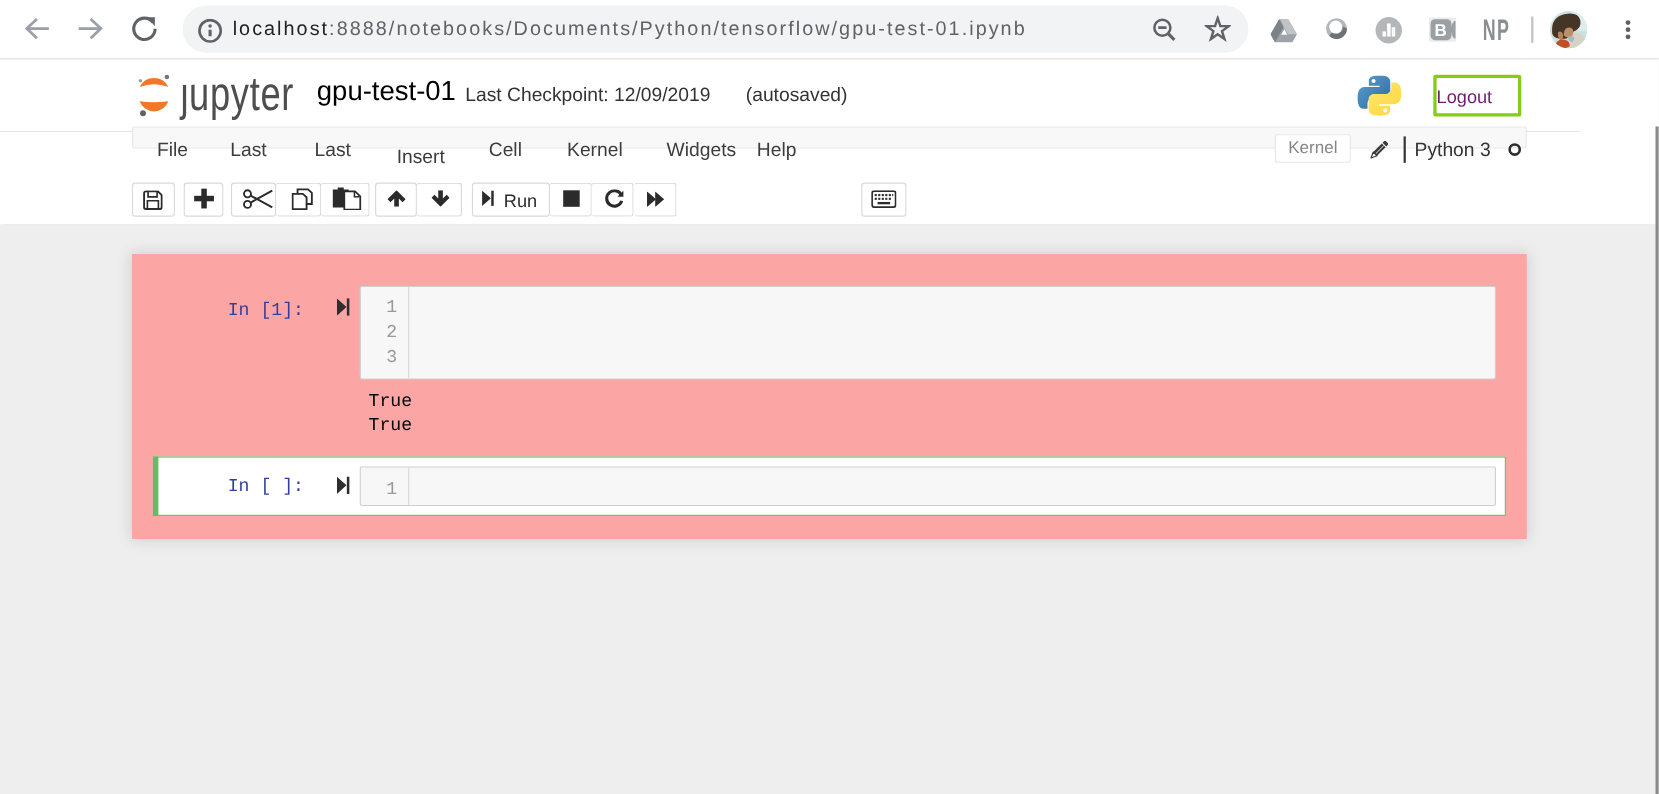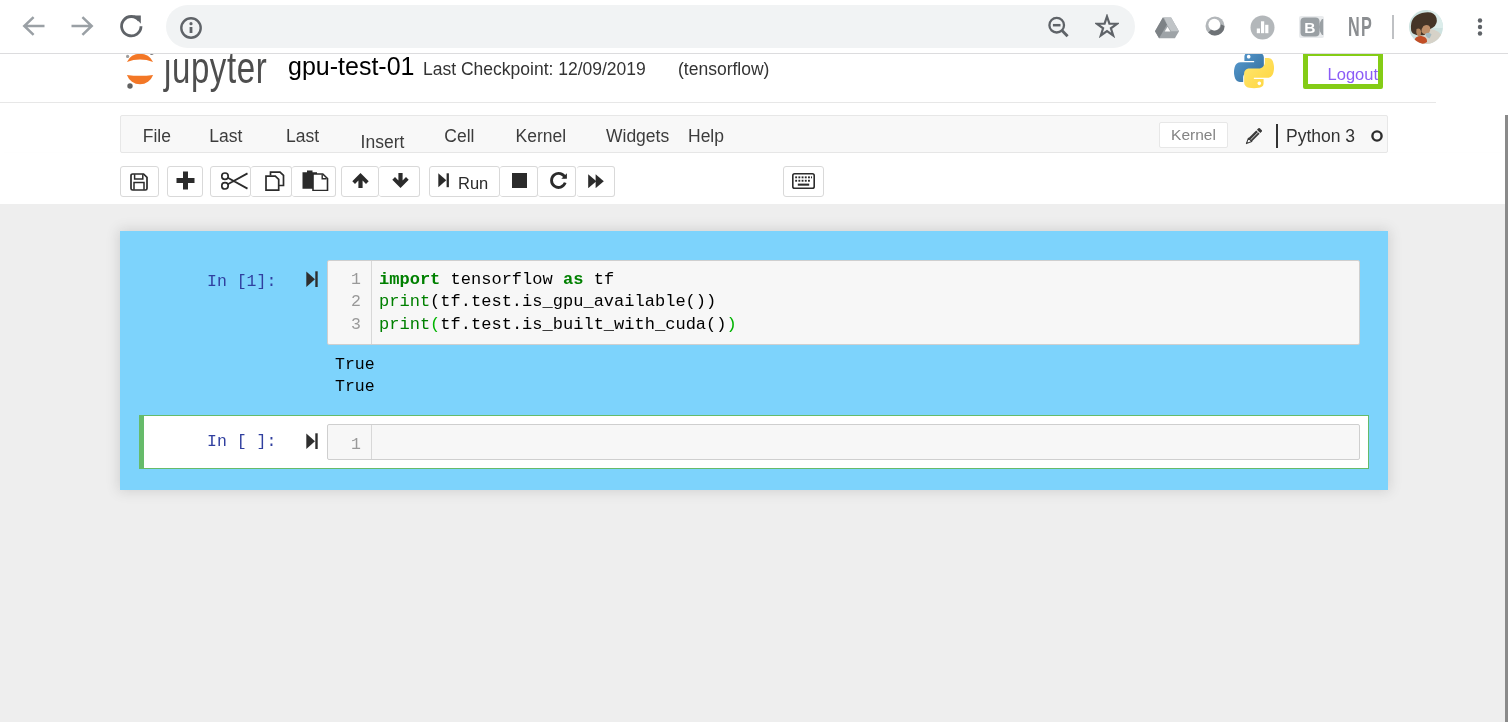--- a/index.html
+++ b/index.html
@@ -30,20 +30,21 @@
     </svg>
 
   <div class="abs" style="left:166px;top:5px;width:969px;height:43px;border-radius:22px;background:#f1f3f4"></div>
 
   <svg class="abs" style="left:180px;top:17px" width="22" height="22" viewBox="0 0 22 22" fill="none" stroke="#5f6368" stroke-width="2.4">
       <circle cx="11" cy="11" r="9.7"></circle>
       <path d="M11 10 v6" stroke-width="2.8"></path>
       <circle cx="11" cy="6.7" r="0.8" fill="#5f6368" stroke-width="1.6"></circle>
     </svg>
 
+  <div class="abs" id="urltext" style="left:211.5px;top:16px;font-size:18px;letter-spacing:1.85px;color:#202124;white-space:nowrap">localhost<span style="color:#5f6368">:8888/notebooks/Documents/Python/tensorflow/gpu-test-01.ipynb</span></div>
 
   <svg class="abs" style="left:1046px;top:14.5px" width="24" height="24" viewBox="0 0 24 24" fill="none" stroke="#5f6368" stroke-width="2.3">
       <circle cx="10.7" cy="10.2" r="7.3"></circle>
       <path d="M16 15.5 L21.6 21.2" stroke-width="2.9"></path>
       <path d="M6.9 10.2 h7.6" stroke-width="2.5"></path>
     </svg>
 
   <svg class="abs" style="left:1095px;top:14px" width="24" height="24" viewBox="0 0 24 24" fill="none" stroke="#5f6368" stroke-width="2.2">
       <path d="M12 2.5 L14.41 9.68 L21.99 9.76 L15.9 14.27 L18.17 21.49 L12 17.1 L5.83 21.49 L8.1 14.27 L2.01 9.76 L9.59 9.68 Z"></path>
     </svg>
@@ -97,56 +98,56 @@
       </g>
     </svg>
 
   <svg class="abs" style="left:1468px;top:15px" width="24" height="24" viewBox="0 0 24 24" fill="#5f6368">
       <circle cx="12" cy="5.5" r="2.2"></circle>
       <circle cx="12" cy="12" r="2.2"></circle>
       <circle cx="12" cy="18.5" r="2.2"></circle>
     </svg>
 </div>
 
-<div class="abs" style="left:0;top:43px;width:1436px;height:60px;background:#fff;border-bottom:1px solid #e7e7e7">
+<div class="abs" style="left:0;top:60px;width:1436px;height:60px;background:#fff;border-bottom:1px solid #e7e7e7">
 
   <svg class="abs" style="left:124px;top:5px" width="34" height="42" viewBox="0 0 34 42">
     <path d="M2.9 14 A 14.6 14.6 0 0 1 29.1 14 A 38 38 0 0 0 2.9 14 Z" fill="#f37726"></path>
     <path d="M2.9 27 A 100 100 0 0 0 29.1 27 A 13.9 13.9 0 0 1 2.9 27 Z" fill="#f37726"></path>
     <circle cx="27.7" cy="5" r="2.1" fill="#767677"></circle>
     <circle cx="3.6" cy="8.4" r="1.6" fill="#9e9e9e"></circle>
     <circle cx="6" cy="38" r="2.7" fill="#616262"></circle>
   </svg>
 
   <div class="abs" style="left:164px;top:12.1px;font-size:33px;line-height:1;color:#4e4e4e;letter-spacing:0.6px;transform:scaleY(1.32);transform-origin:0 27.9px">jupyter</div>
   <div class="abs" style="left:163px;top:3px;width:12px;height:14px;background:#fff"></div>
 
   <div class="abs" style="left:288px;top:11.3px;font-size:25px;line-height:1;color:#000000">gpu-test-01</div>
   <div class="abs" style="left:423px;top:18px;font-size:17.5px;line-height:1;color:#333">Last Checkpoint: 12/09/2019</div>
-  <div class="abs" style="left:678px;top:18px;font-size:17.5px;line-height:1;color:#333">(tensorflow)</div>
+  <div class="abs" style="left:678px;top:18px;font-size:17.5px;line-height:1;color:#333">(autosaved)</div>
 
   <svg class="abs" style="left:1234px;top:7px" width="40" height="40" viewBox="0 0 110 110">
     <defs>
       <linearGradient id="pyb" x1="0" y1="0" x2="1" y2="1">
           <stop offset="0" stop-color="#5a9fd4"></stop>
           <stop offset="1" stop-color="#306998"></stop>
         </linearGradient>
       <linearGradient id="pyy" x1="1" y1="1" x2="0" y2="0">
           <stop offset="0" stop-color="#ffd43b"></stop>
           <stop offset="1" stop-color="#ffe873"></stop>
         </linearGradient>
     </defs>
     <path fill="url(#pyb)" d="M54.9 4.9c-4.6 0-9 .4-12.9 1.1-11.3 2-13.4 6.2-13.4 13.9v10.2h26.8v3.4H18.5c-7.8 0-14.6 4.7-16.7 13.6-2.5 10.2-2.6 16.6 0 27.2 1.9 7.9 6.5 13.6 14.2 13.6h9.2v-12.2c0-8.9 7.7-16.7 16.7-16.7h26.8c7.4 0 13.4-6.1 13.4-13.5V19.9c0-7.2-6.1-12.6-13.4-13.9-4.6-.8-9.3-1.1-13.8-1.1zM40.4 13.2c2.8 0 5 2.3 5 5.1 0 2.8-2.3 5.1-5 5.1-2.8 0-5-2.3-5-5.1 0-2.8 2.2-5.1 5-5.1z"></path>
     <path fill="url(#pyy)" d="M55.1 105.1c4.6 0 9-.4 12.9-1.1 11.3-2 13.4-6.2 13.4-13.9V79.9H54.6v-3.4h36.9c7.8 0 14.6-4.7 16.7-13.6 2.5-10.2 2.6-16.6 0-27.2-1.9-7.9-6.5-13.6-14.2-13.6h-9.2v12.2c0 8.9-7.7 16.7-16.7 16.7H41.3c-7.4 0-13.4 6.1-13.4 13.5v25.6c0 7.2 6.1 12.6 13.4 13.9 4.6.8 9.3 1.1 13.8 1.1zM69.6 96.8c-2.8 0-5-2.3-5-5.1 0-2.8 2.3-5.1 5-5.1 2.8 0 5 2.3 5 5.1 0 2.8-2.2 5.1-5 5.1z"></path>
   </svg>
 
-  <div class="abs" style="left:1303px;top:8px;width:80px;height:38px;border:5px solid #84cc16;border-radius:2px;background:#fff;font-size:16.5px;color:#8b5cf6;text-align:right;line-height:37px">Logout</div>
-</div>
-
-<div class="abs" style="left:120px;top:115px;width:1268px;height:38px;background:#f8f8f8;border:1px solid #e7e7e7;border-radius:2px">
+  <div class="abs" style="left:1303px;top:8px;width:80px;height:38px;border:3px solid #84cc16;border-radius:2px;background:#fff;font-size:16.5px;color:#701a75;text-align:left;line-height:37px">Logout</div>
+</div>
+
+<div class="abs" style="left:120px;top:115px;width:1268px;height:20px;background:#f8f8f8;border:1px solid #e7e7e7;border-radius:2px">
   <div class="abs" style="top:0;height:38px;left:0;width:100%;font-size:17.5px;color:#3c3c3c">
     <span class="abs" style="left:35.8px;top:9.5px;transform:translateX(-50%)">File</span>
     <span class="abs" style="left:104.9px;top:9.5px;transform:translateX(-50%)">Last</span>
     <span class="abs" style="left:181.5px;top:9.5px;transform:translateX(-50%)">Last</span>
     <span class="abs" style="left:261.5px;top:16px;transform:translateX(-50%)">Insert</span>
     <span class="abs" style="left:338.4px;top:9.5px;transform:translateX(-50%)">Cell</span>
     <span class="abs" style="left:419.8px;top:9.5px;transform:translateX(-50%)">Kernel</span>
     <span class="abs" style="left:516.6px;top:9.5px;transform:translateX(-50%)">Widgets</span>
     <span class="abs" style="left:585px;top:9.5px;transform:translateX(-50%)">Help</span>
   </div>
@@ -248,34 +249,31 @@
         <rect x="5.8" y="10.6" width="11.4" height="2.1"></rect>
       </g>
     </svg>
 </div>
 <style>
 .tbtn{top:12.5px;height:31.7px;border:1px solid #d9d9d9;border-radius:3px;background:#fff}
 </style>
 
 <div class="abs" style="left:0;top:204px;width:1508px;height:518px;background:#eee"></div>
 
-<div class="abs" style="left:120px;top:231px;width:1268px;height:259px;background:#7dd3fc;box-shadow:0 0 12px 1px rgba(87,87,87,0.2)">
+<div class="abs" style="left:120px;top:231px;width:1268px;height:259px;background:#fca5a5;box-shadow:0 0 12px 1px rgba(87,87,87,0.2)">
 
   <div class="abs mono" style="left:87px;top:41px;font-size:16.5px;color:#303f9f;white-space:pre">In [1]:</div>
   <svg class="abs" style="left:185.8px;top:39.7px" width="12" height="16.4" viewBox="0 0 12 16.4" fill="#2e2e2e">
       <path d="M0.3 0.4 L9 8.2 L0.3 16 Z"></path>
       <rect x="9.3" y="0.3" width="2.4" height="15.8"></rect>
     </svg>
 
   <div class="abs" style="left:207px;top:29px;width:1033px;height:85px;background:#f7f7f7;border:1px solid #cfcfcf;border-radius:2px">
     <div class="abs" style="left:43px;top:0;width:1px;height:83px;background:#d8d8d8"></div>
     <div class="abs mono" style="left:0;top:8.2px;width:33px;font-size:16.5px;line-height:22.3px;color:#999;text-align:right">1<br>2<br>3</div>
-    <div class="abs mono" style="left:51px;top:8.2px;font-size:17.05px;line-height:22.3px;color:#000;white-space:pre"><span class="kwd">import</span> tensorflow <span class="kwd">as</span> tf
-<span class="bi">print</span>(tf.test.is_gpu_available())
-<span class="bi">print</span><span class="mb">(</span>tf.test.is_built_with_cuda()<span class="mb">)</span></div>
   </div>
 
   <div class="abs mono" style="left:215px;top:123.2px;font-size:16.5px;line-height:22.3px;color:#000">True<br>True</div>
 
   <div class="abs" style="left:19px;top:184px;width:1230px;height:54px;border:1px solid #66bb6a;background:#fff">
     <div class="abs" style="left:-1px;top:-1px;width:5px;height:54px;background:#66bb6a"></div>
   </div>
   <div class="abs mono" style="left:87px;top:200.8px;font-size:16.5px;color:#303f9f;white-space:pre">In [ ]:</div>
   <svg class="abs" style="left:185.8px;top:201.6px" width="12" height="16.4" viewBox="0 0 12 16.4" fill="#2e2e2e">
       <path d="M0.3 0.4 L9 8.2 L0.3 16 Z"></path>

